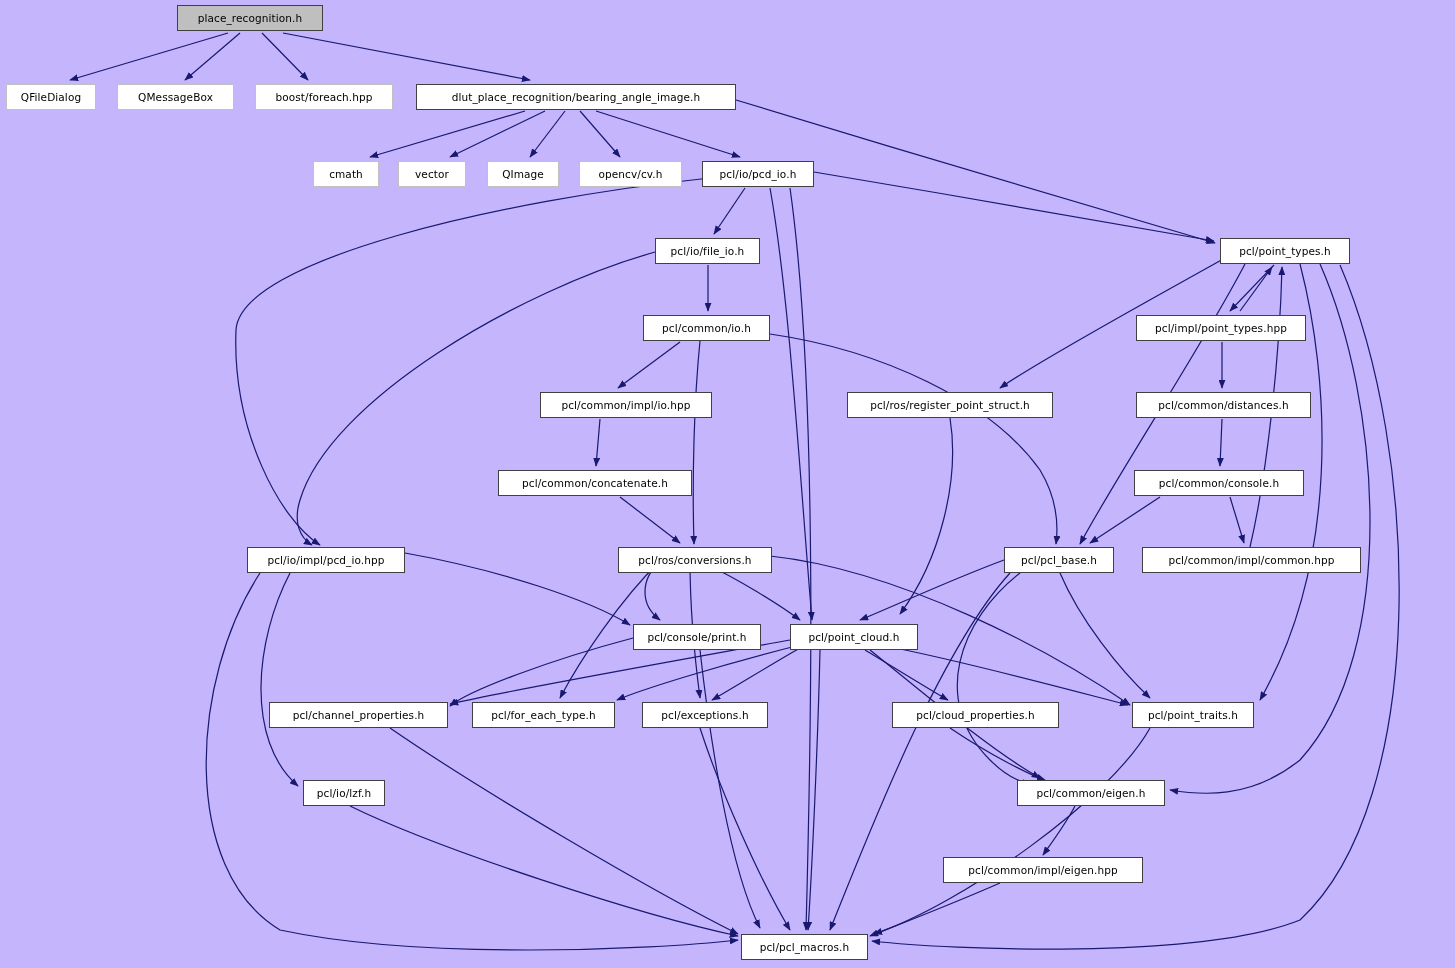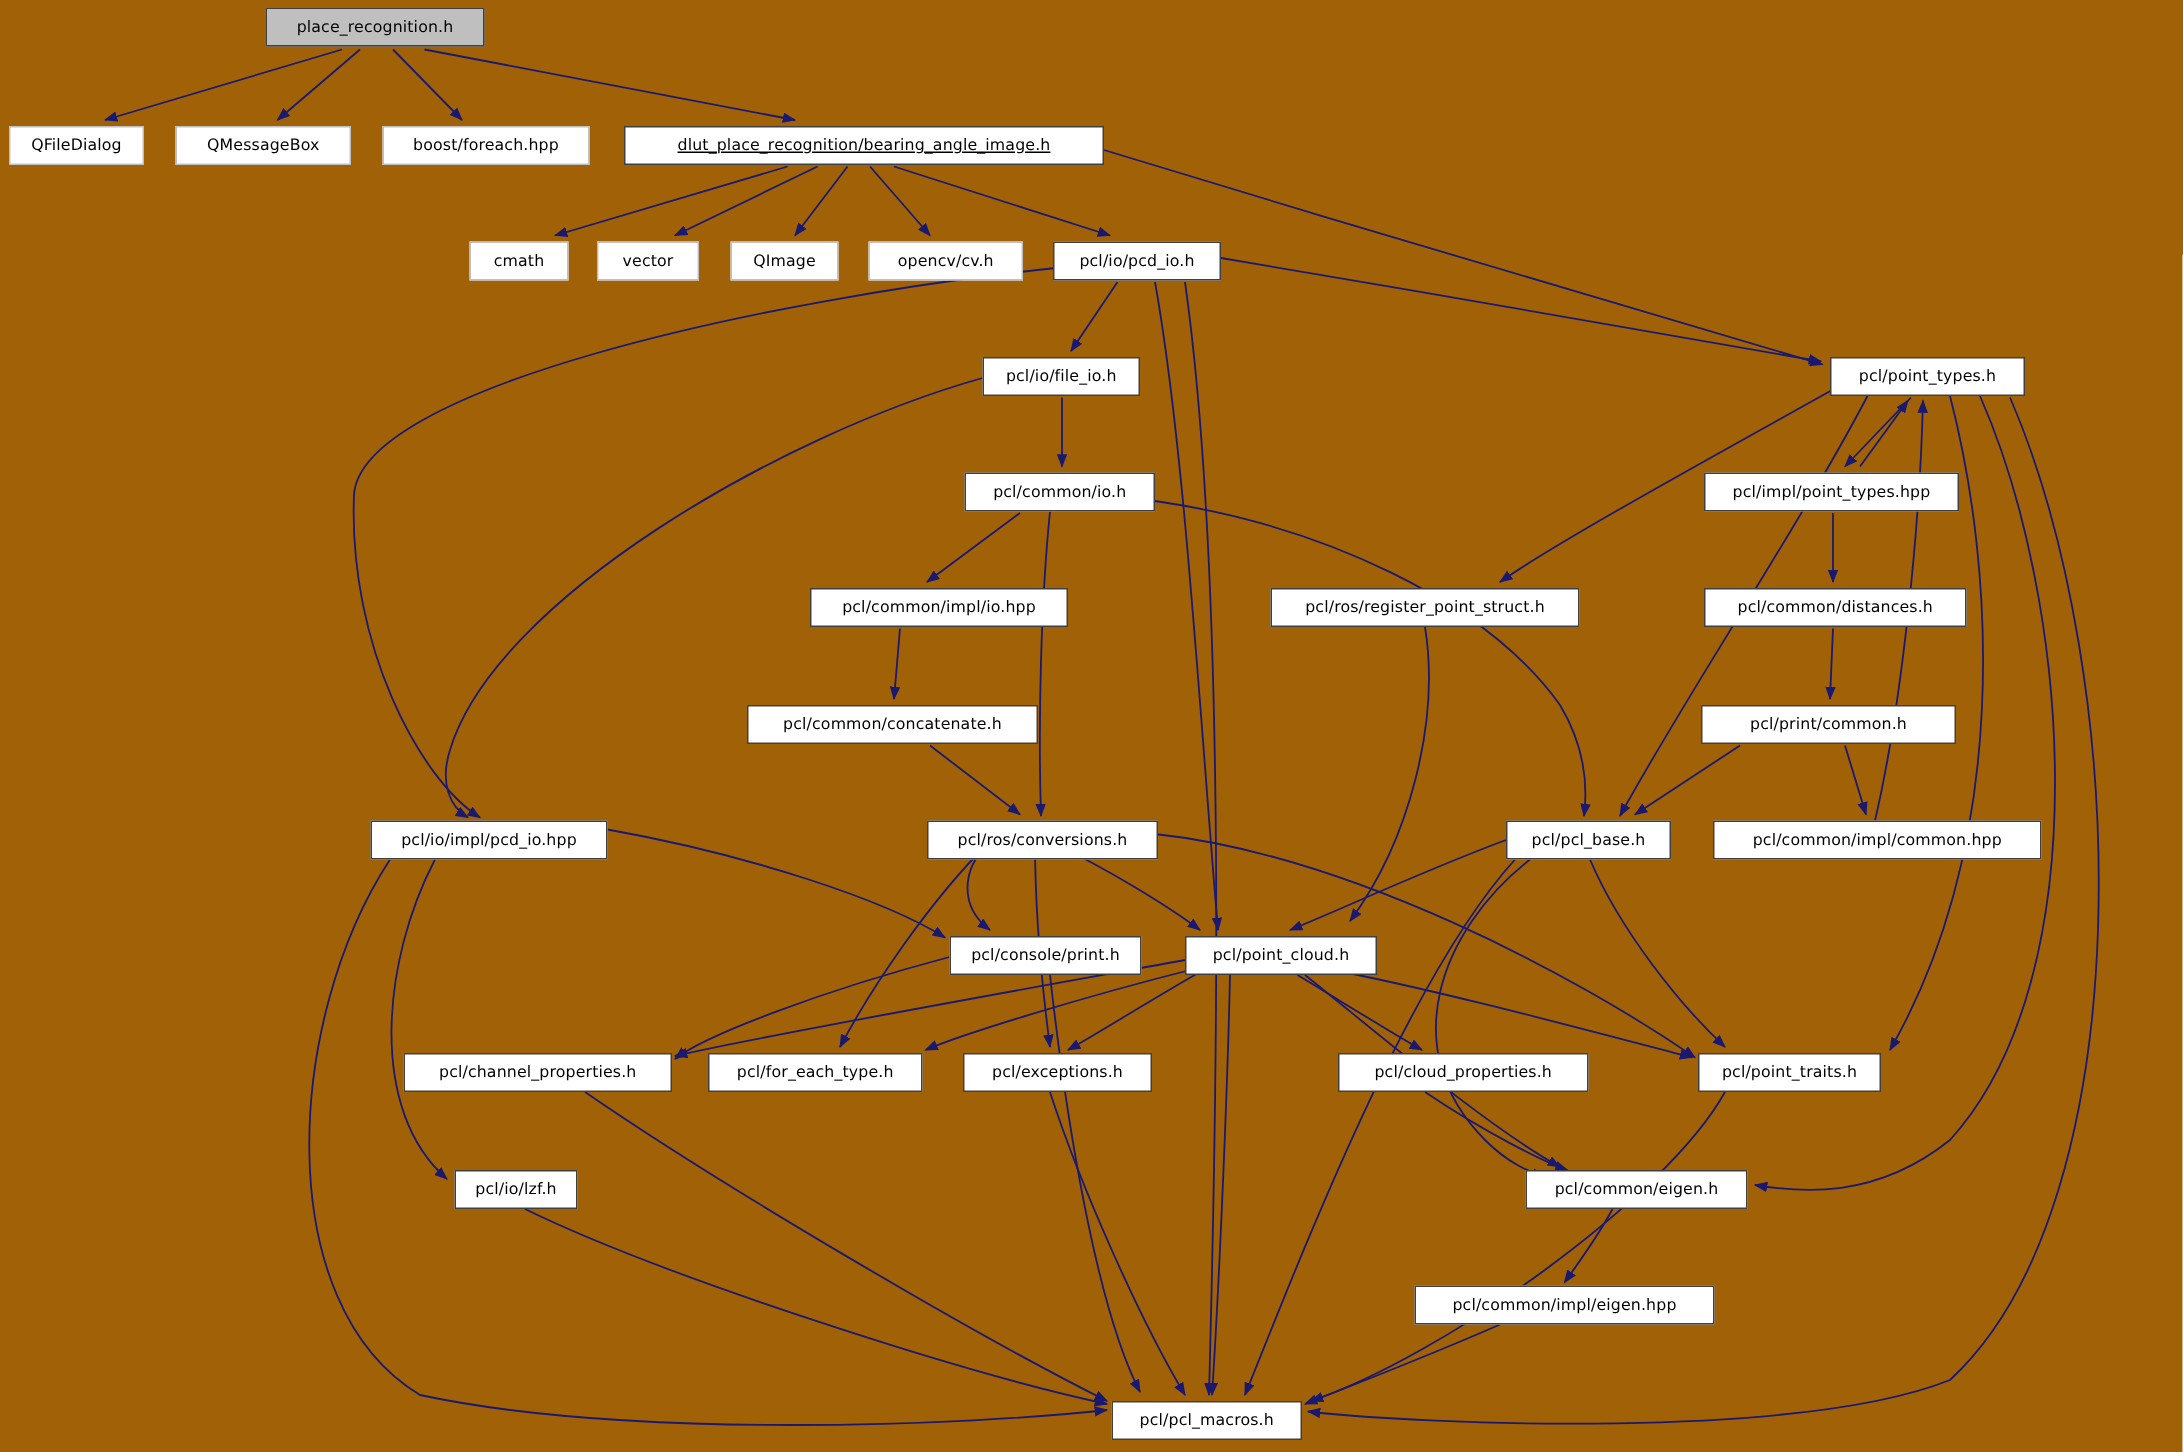--- a/index.html
+++ b/index.html
@@ -4,21 +4,21 @@
 <style>
   html, body {
     margin: 0;
     padding: 0;
     background: #ffffff;
   }
   #graph-root {
     position: relative;
     width: 1455px;
     height: 968px;
-    background: #a16207;
+    background: #c4b5fd;
     font-family: "DejaVu Sans", sans-serif;
     overflow: hidden;
   }
   #edge-layer {
     position: absolute;
     left: 0;
     top: 0;
     width: 1455px;
     height: 968px;
     pointer-events: none;
@@ -134,21 +134,21 @@
       </div>
       <div class="node external" style="left: 6px; top: 84px; width: 90px;">
         <span class="node-label">QFileDialog</span>
       </div>
       <div class="node external" style="left: 117px; top: 84px; width: 117px;">
         <span class="node-label">QMessageBox</span>
       </div>
       <div class="node external" style="left: 255px; top: 84px; width: 138px;">
         <span class="node-label">boost/foreach.hpp</span>
       </div>
-      <div class="node internal" style="left: 416px; top: 84px; width: 320px; text-decoration: underline;">
+      <div class="node internal" style="left: 416px; top: 84px; width: 320px;">
         <span class="node-label">dlut_place_recognition/bearing_angle_image.h</span>
       </div>
       <div class="node external" style="left: 313px; top: 161px; width: 66px;">
         <span class="node-label">cmath</span>
       </div>
       <div class="node external" style="left: 398px; top: 161px; width: 68px;">
         <span class="node-label">vector</span>
       </div>
       <div class="node external" style="left: 487px; top: 161px; width: 72px;">
         <span class="node-label">QImage</span>
@@ -177,21 +177,21 @@
       <div class="node internal" style="left: 847px; top: 392px; width: 206px;">
         <span class="node-label">pcl/ros/register_point_struct.h</span>
       </div>
       <div class="node internal" style="left: 1136px; top: 392px; width: 175px;">
         <span class="node-label">pcl/common/distances.h</span>
       </div>
       <div class="node internal" style="left: 498px; top: 470px; width: 194px;">
         <span class="node-label">pcl/common/concatenate.h</span>
       </div>
       <div class="node internal" style="left: 1134px; top: 470px; width: 170px;">
-        <span class="node-label">pcl/print/common.h</span>
+        <span class="node-label">pcl/common/console.h</span>
       </div>
       <div class="node internal" style="left: 247px; top: 547px; width: 158px;">
         <span class="node-label">pcl/io/impl/pcd_io.hpp</span>
       </div>
       <div class="node internal" style="left: 618px; top: 547px; width: 154px;">
         <span class="node-label">pcl/ros/conversions.h</span>
       </div>
       <div class="node internal" style="left: 1004px; top: 547px; width: 110px;">
         <span class="node-label">pcl/pcl_base.h</span>
       </div>

